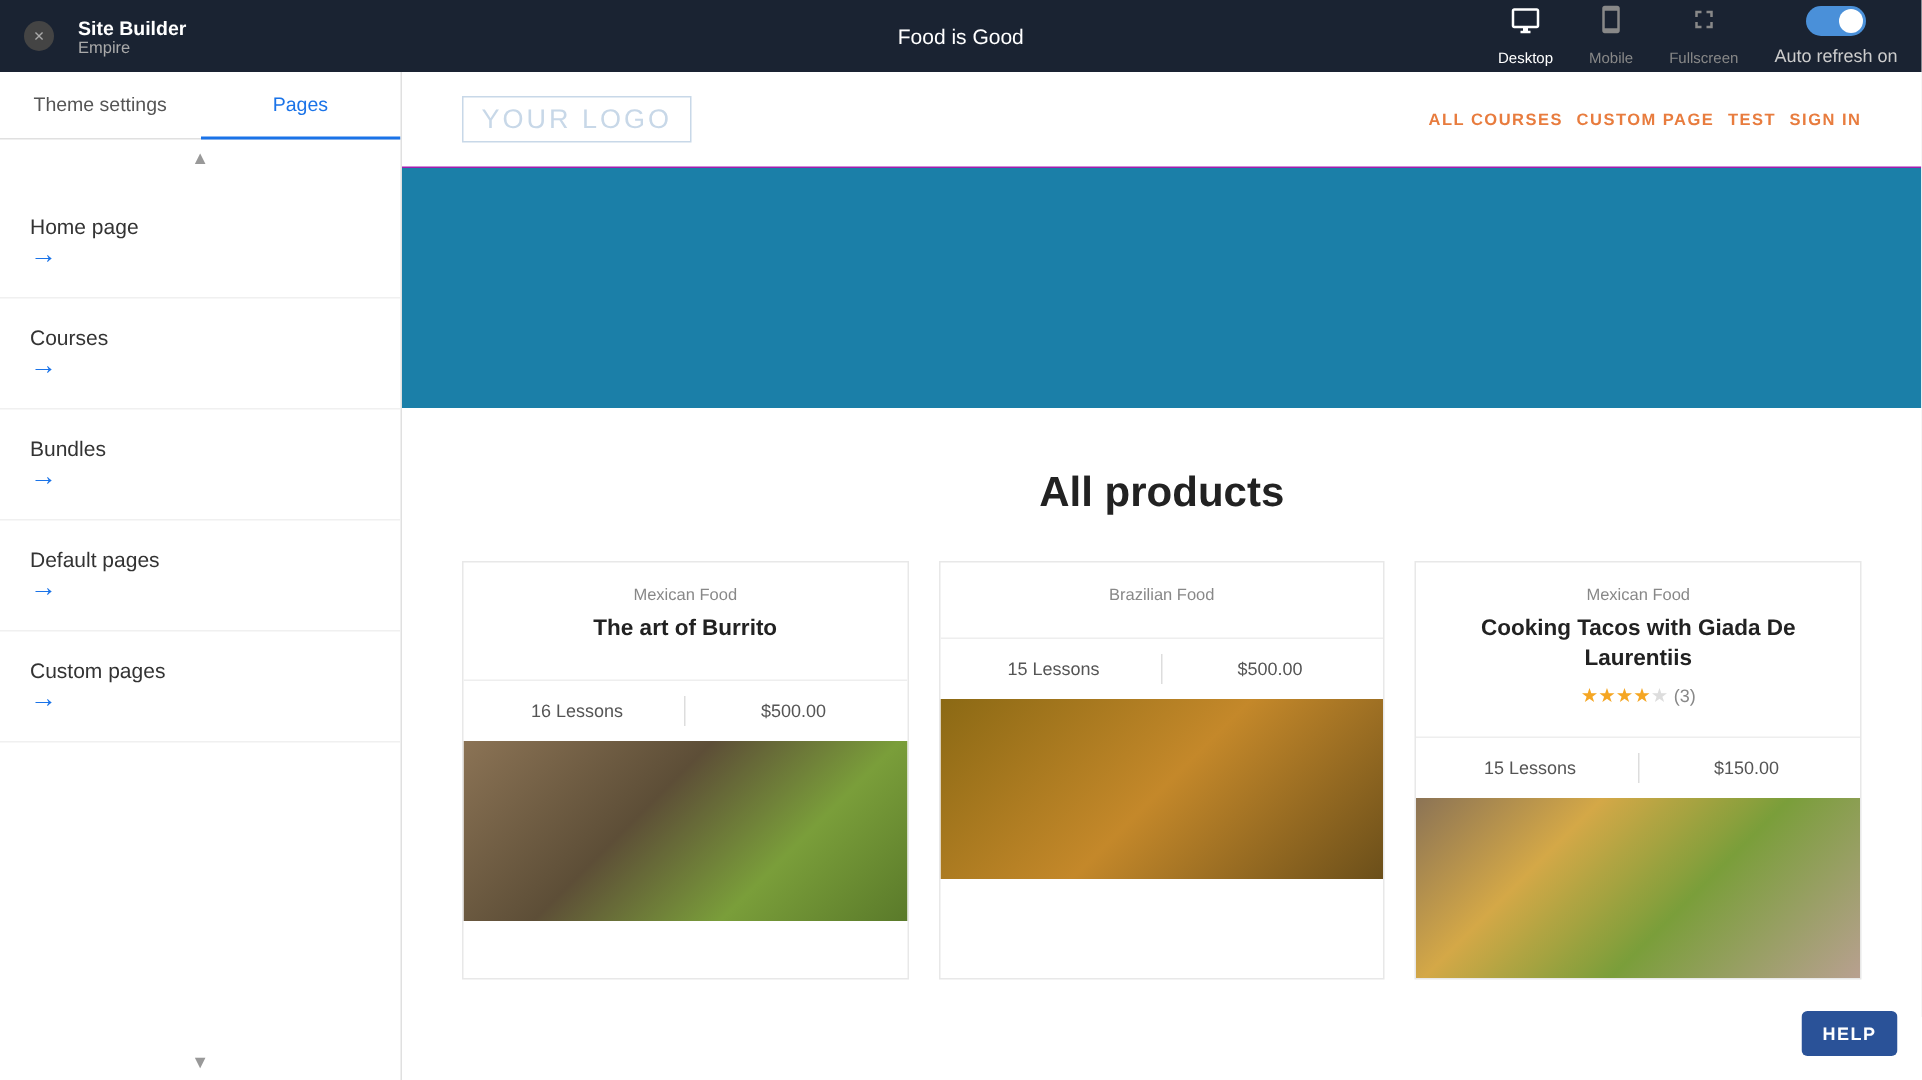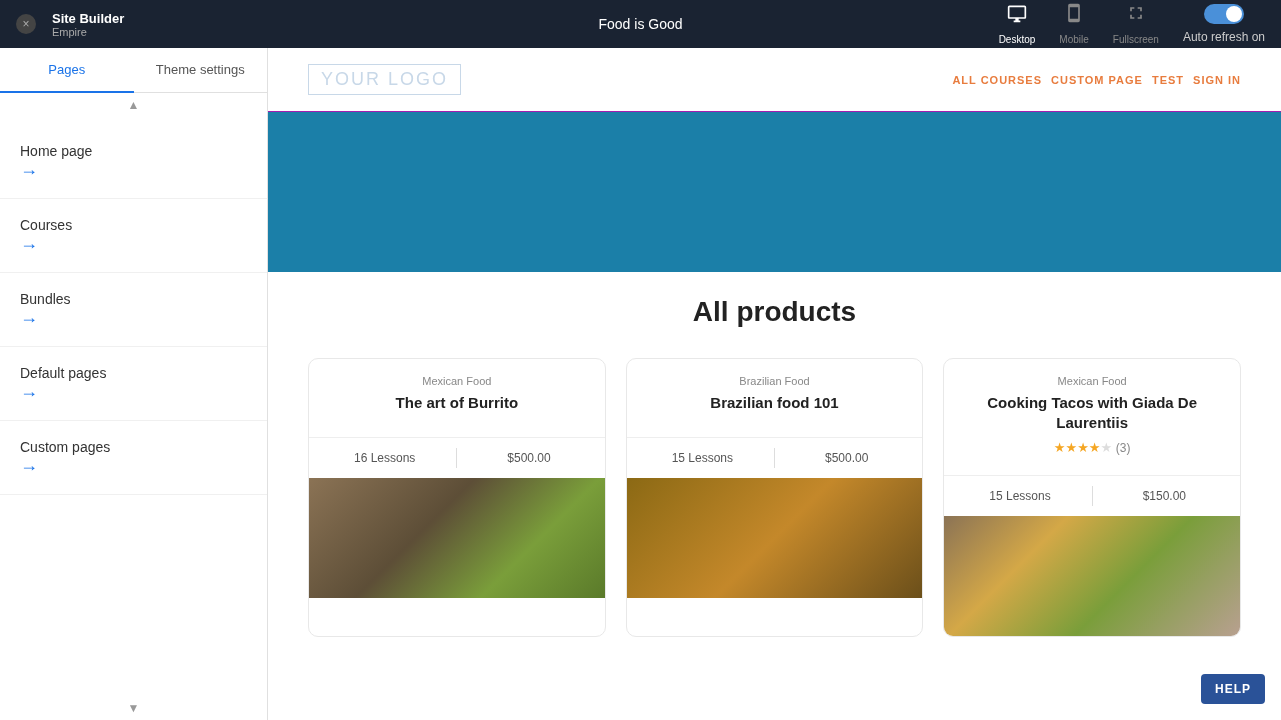--- a/index.html
+++ b/index.html
@@ -197,38 +197,38 @@
     }
 
     
     .preview-hero {
       background: #1b7fa8;
       height: 160px;
     }
 
     
     .preview-products {
-      padding: 24px 40px 20px;
+      padding: 40px 40px 20px;
     }
     .products-title {
       font-size: 28px;
       font-weight: 700;
       text-align: center;
       color: #222;
       margin-bottom: 30px;
     }
     .products-grid {
       display: grid;
       grid-template-columns: repeat(3, 1fr);
       gap: 20px;
     }
     .product-card {
       background: #fff;
       border: 1px solid #e8e8e8;
-      border-radius: 10px;
+      border-radius: 0;
       overflow: hidden;
     }
     .product-card-body {
       padding: 16px;
       text-align: center;
     }
     .product-category {
       font-size: 11px;
       color: #888;
       margin-bottom: 6px;
@@ -332,22 +332,22 @@
       <div class="toggle-switch"></div>
       <span>Auto refresh on</span>
     </div>
   </div>
 </div>
 
 <div class="main-layout">
 
   <div class="sidebar">
     <div class="sidebar-tabs">
+      <div class="sidebar-tab">Theme settings</div>
       <div class="sidebar-tab active">Pages</div>
-      <div class="sidebar-tab">Theme settings</div>
     </div>
     <div class="sidebar-scroll-up">▲</div>
     <div class="sidebar-scroll">
       <div class="sidebar-item">
         <span>Home page</span>
         <span class="sidebar-item-arrow">→</span>
       </div>
       <div class="sidebar-item">
         <span>Courses</span>
         <span class="sidebar-item-arrow">→</span>
@@ -396,21 +396,20 @@
               <span class="product-meta-lessons">16 Lessons</span>
               <div class="product-meta-divider"></div>
               <span class="product-meta-price">$500.00</span>
             </div>
             <div class="product-image-placeholder food-burrito"></div>
           </div>
 
           <div class="product-card">
             <div class="product-card-body">
               <div class="product-category">Brazilian Food</div>
-              <div class="product-name">Brazilian food 101</div>
             </div>
             <div class="product-meta">
               <span class="product-meta-lessons">15 Lessons</span>
               <div class="product-meta-divider"></div>
               <span class="product-meta-price">$500.00</span>
             </div>
             <div class="product-image-placeholder food-brazilian"></div>
           </div>
 
           <div class="product-card">

